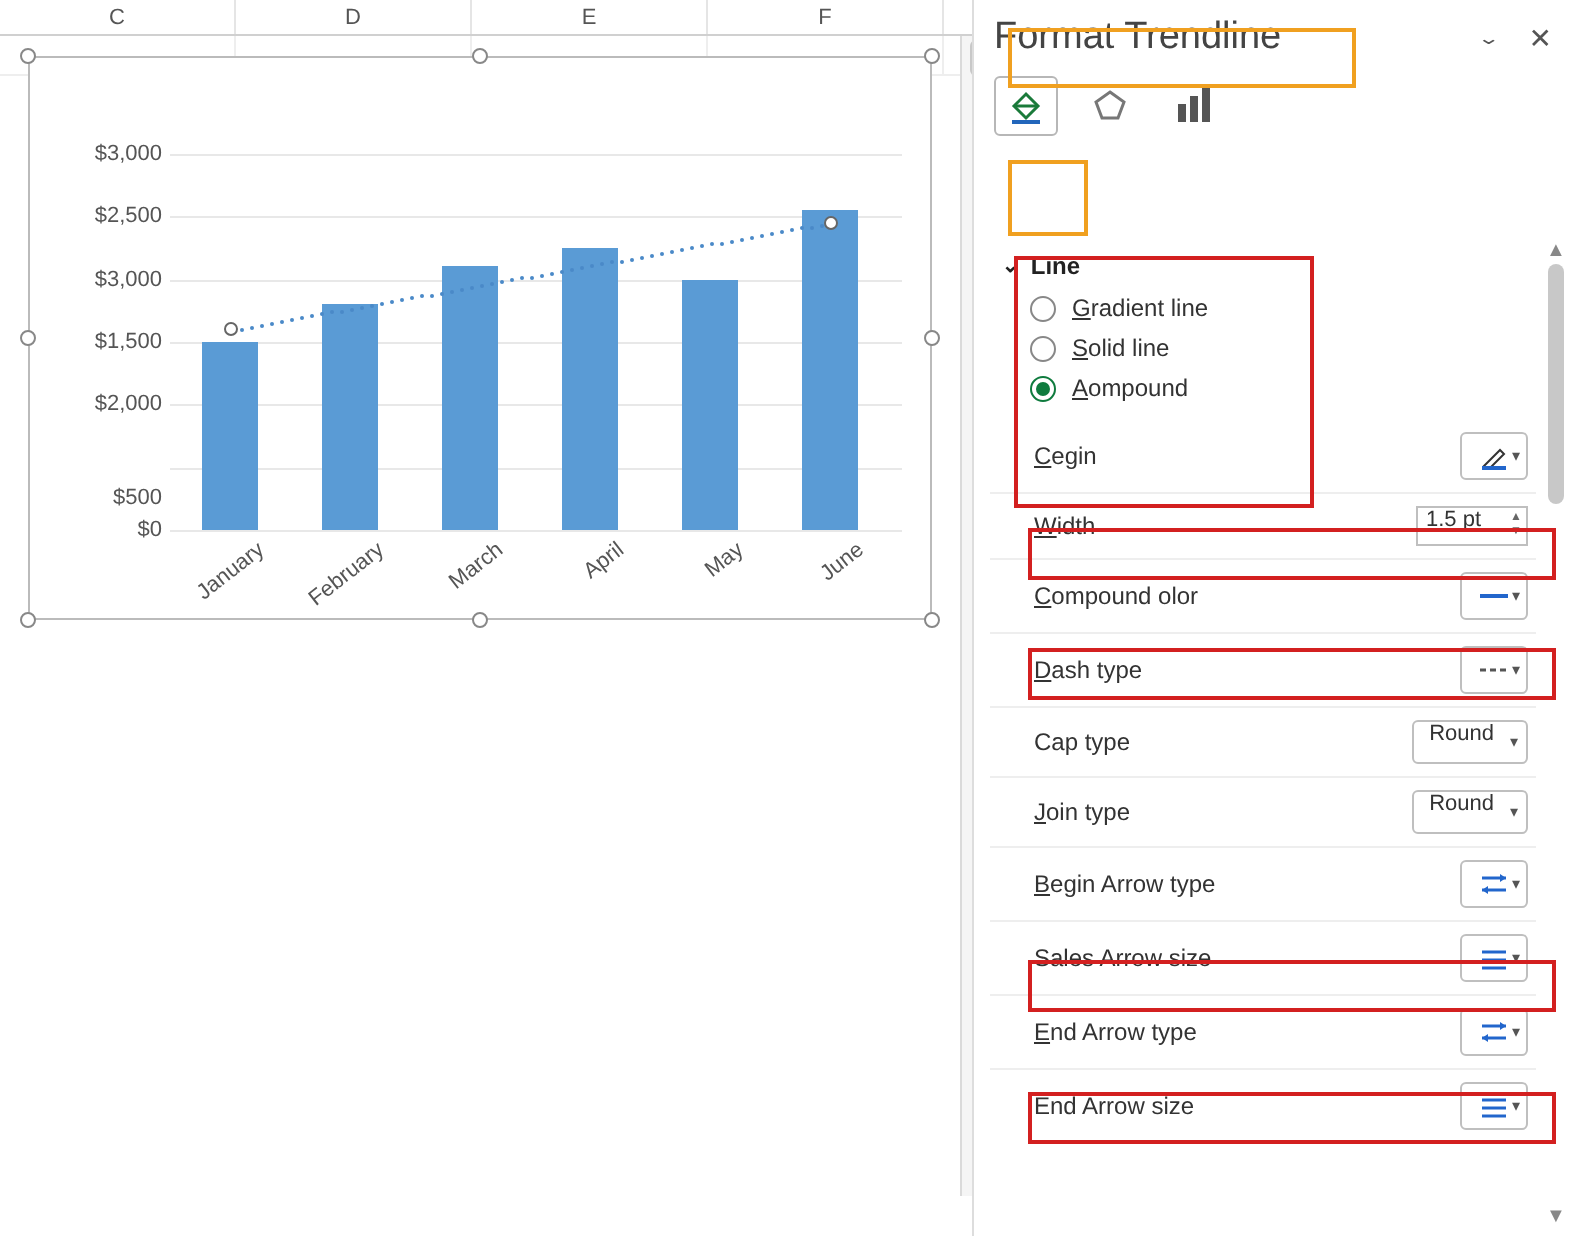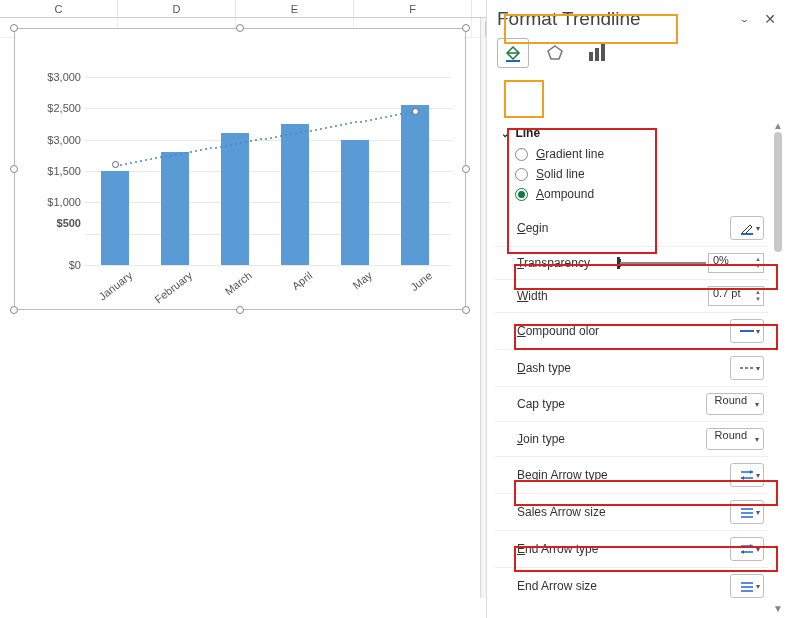--- a/index.html
+++ b/index.html
@@ -109,22 +109,22 @@
     <div class="sel-handle sh-bl"></div>
     <div class="sel-handle sh-b"></div>
     <div class="sel-handle sh-br"></div>
 
     <div class="plot-area">
       <div class="y-axis" id="yAxis">
           <div class="y-tick" style="top: 0px;">$3,000</div>
           <div class="y-tick" style="top: 31.3333px;">$2,500</div>
           <div class="y-tick" style="top: 62.6667px;">$3,000</div>
           <div class="y-tick" style="top: 94px;">$1,500</div>
-          <div class="y-tick" style="top: 125.333px;">$1,000</div>
-          <div class="y-tick" style="top: 146px; font-weight: bold;">$500</div>
+          <div class="y-tick" style="top: 125.333px;">$2,000</div>
+          <div class="y-tick" style="top: 172px;">$500</div>
           <div class="y-tick" style="top: 188px;">$0</div>
         </div>
       <div id="gridlines">
           <div class="gridline" style="top: 0px;"></div>
           <div class="gridline" style="top: 31.3333px;"></div>
           <div class="gridline" style="top: 62.6667px;"></div>
           <div class="gridline" style="top: 94px;"></div>
           <div class="gridline" style="top: 125.333px;"></div>
           <div class="gridline" style="top: 156.667px;"></div>
           <div class="gridline" style="top: 188px;"></div>
@@ -275,39 +275,26 @@
           <div class="icon-btn">
             <svg width="14" height="14" viewBox="0 0 14 14">
               <path d="M2 12 L10 4 L12 6 L4 14 Z" fill="none" stroke="#333" stroke-width="1"></path>
               <rect x="1" y="12" width="12" height="2" fill="#2266cc"></rect>
             </svg>
             <span class="caret">▾</span>
           </div>
         </div>
     </div>
 
-    <div class="prop-row">
-      <span class="prop-label"><span class="ul">T</span><span>ransparency</span></span>
-      <div class="prop-ctrl">
-        <div class="slider">
-            <div class="tick0"></div>
-            <div class="track"></div>
-            <div class="thumb"></div>
-          </div>
-        <div style="position:relative;">
-            <div class="num-input"><span>0%</span><div class="spinner">▲<br>▼</div></div>
-          </div>
-      </div>
-    </div>
 
     <div class="prop-row">
       <span class="prop-label"><span class="ul">W</span><span>idth</span></span>
       <div class="prop-ctrl">
           <div style="position:relative;">
-            <div class="num-input"><span>0.7 pt</span><div class="spinner">▲<br>▼</div></div>
+            <div class="num-input"><span>1.5 pt</span><div class="spinner">▲<br>▼</div></div>
           </div>
         </div>
     </div>
 
     <div class="prop-row">
       <span class="prop-label"><span class="ul">C</span><span>ompound olor</span></span>
       <div class="prop-ctrl">
           <div class="icon-btn">
             <svg width="16" height="10">
               <line x1="1" y1="5" x2="15" y2="5" stroke="#2266cc" stroke-width="2"></line>

